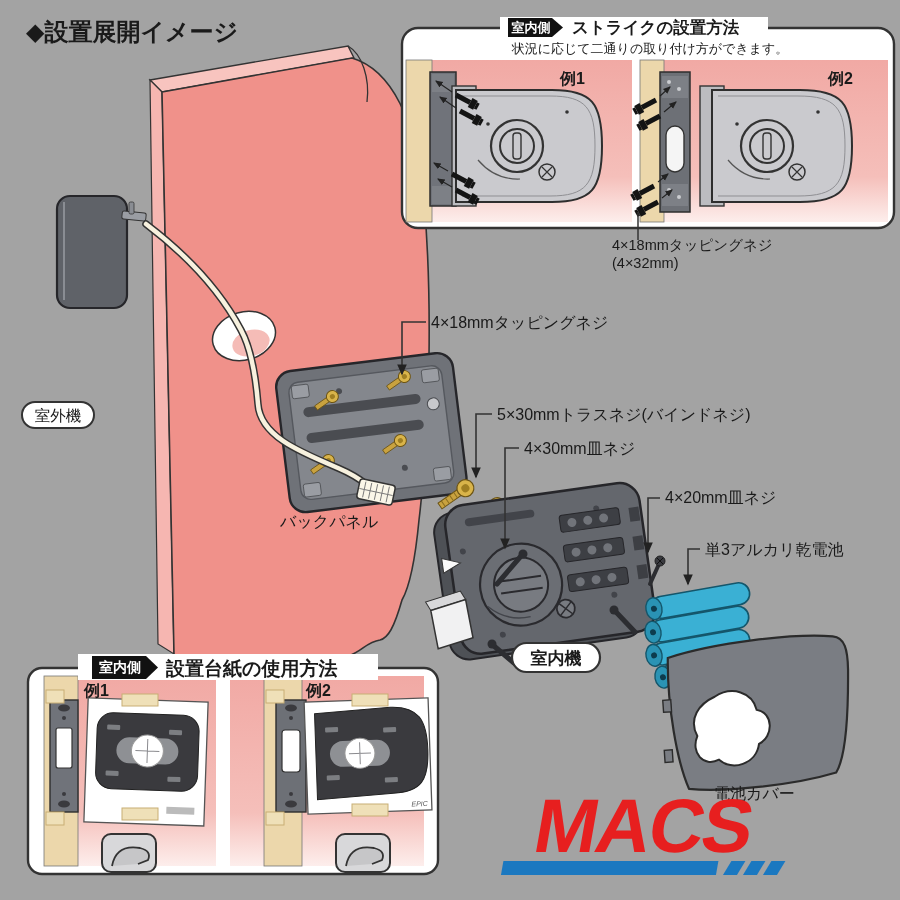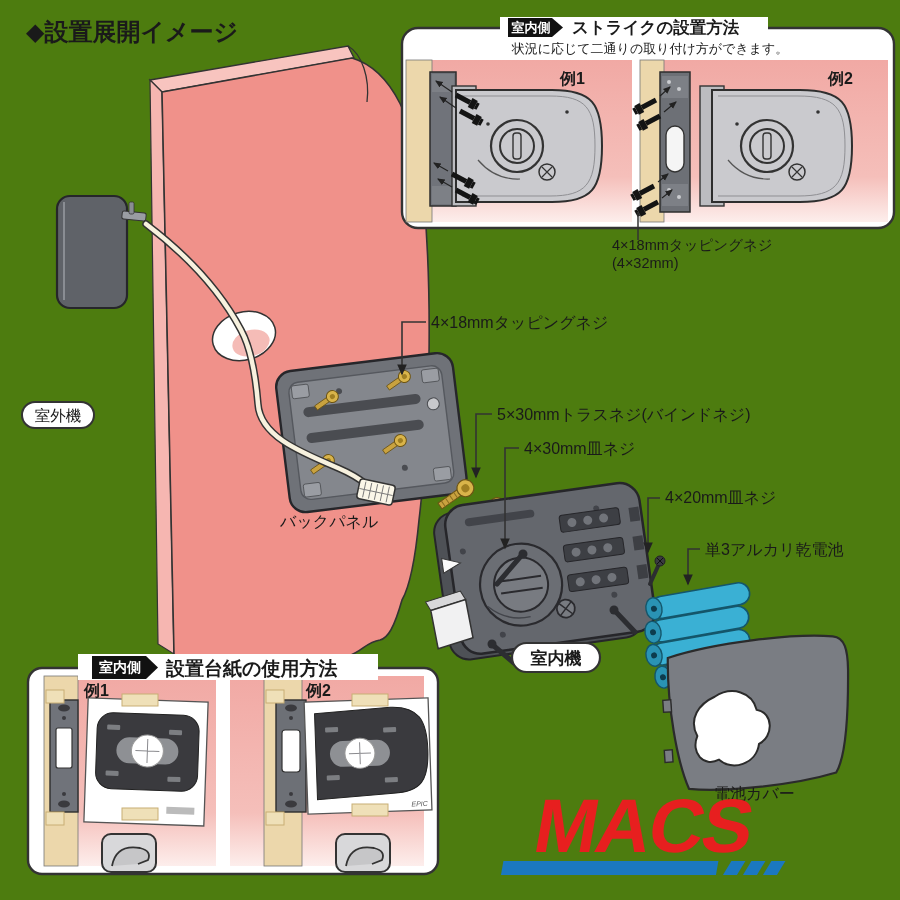--- a/index.html
+++ b/index.html
@@ -1,16 +1,16 @@
 <!DOCTYPE html>
 <html><head>
 <meta charset="utf-8">
 <style>
   html,body{margin:0;padding:0;background:#ffffff;}
-  .stage{width:900px;height:900px;position:relative;background:#4d7c0f;overflow:hidden;}
+  .stage{width:900px;height:900px;position:relative;background:#a3a3a3;overflow:hidden;}
   svg{display:block;}
   text{font-family:"Liberation Sans","DejaVu Sans",sans-serif;fill:#1a1a1a;}
   .title{font-size:24px;font-weight:bold;}
   .lbl{font-size:16px;}
   .lbl-sm{font-size:14.5px;}
   .pill{font-size:15.5px;text-anchor:middle;}
   .pill-lg{font-size:17px;text-anchor:middle;font-weight:bold;}
   .boxtitle{font-size:16.5px;font-weight:bold;}
   .boxtitle-lg{font-size:19px;font-weight:bold;}
   .badge{font-size:13px;font-weight:bold;fill:#ffffff;text-anchor:middle;}

